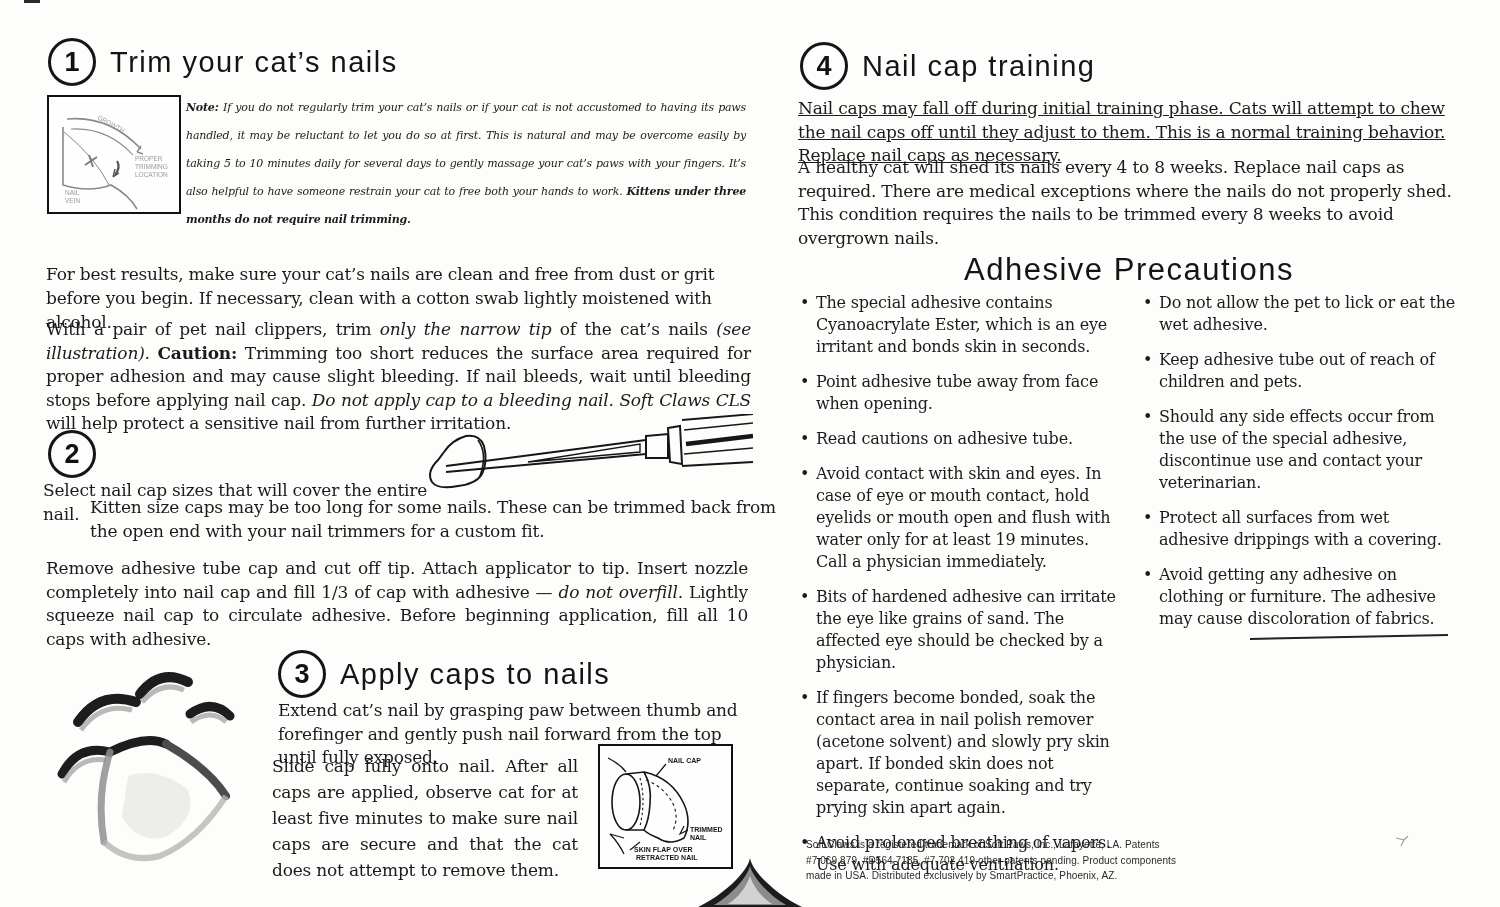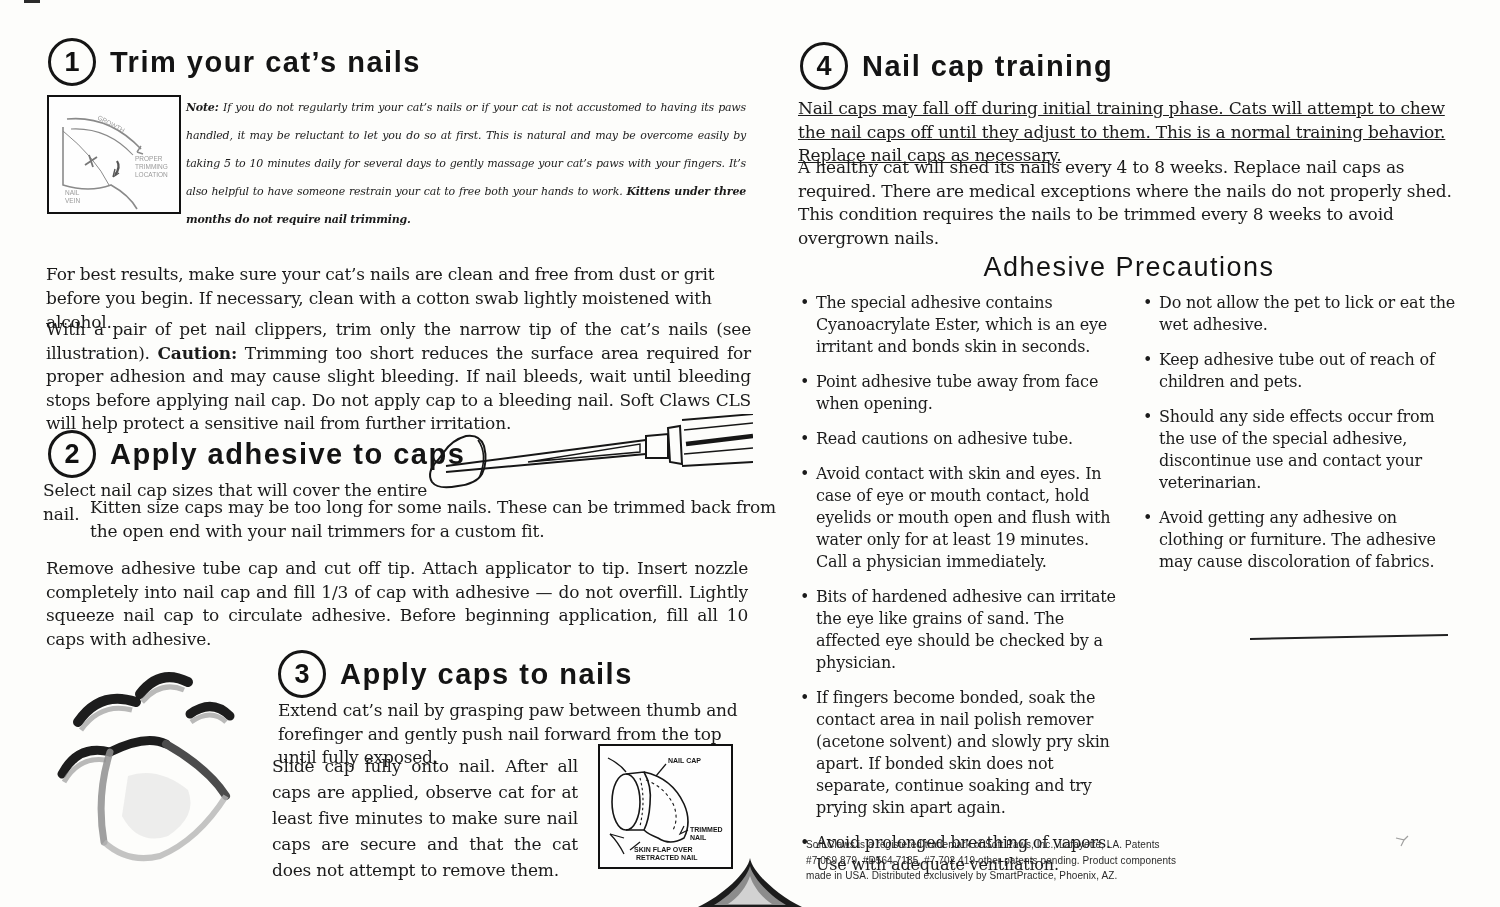--- a/index.html
+++ b/index.html
@@ -10,32 +10,32 @@
   }
   .abs{position:absolute;}
   
   .step-head{display:flex;align-items:center;gap:14px;}
   .num-circle{
     width:42px;height:42px;border:3px solid #151515;border-radius:50%;
     display:flex;align-items:center;justify-content:center;flex:0 0 auto;
     font-family:"Liberation Sans", sans-serif;font-size:27px;font-weight:700;color:#111;
   }
   .step-title{
-    font-family:"Liberation Sans", sans-serif;font-weight:700;
+    font-family:"Liberation Sans", sans-serif;font-weight:400;
     font-size:29px;letter-spacing:1.5px;color:#141414;white-space:nowrap;
   }
   .ap-title{
     font-family:"Liberation Sans", sans-serif;font-weight:400;
-    font-size:27px;letter-spacing:1.5px;color:#141414;text-align:center;
+    font-size:31px;letter-spacing:1.5px;color:#141414;text-align:center;
   }
   
   .para{font-size:17px;line-height:23.5px;letter-spacing:-0.2px;text-align:justify;}
   .para.loose{line-height:24px;}
   .nojust{text-align:left;}
-  .ital{margin-top:20px;}
+  .ital{font-style:italic;margin-top:20px;}
   .bold{font-weight:bold;}
   .boldital{font-weight:bold;font-style:italic;}
   .note{font-style:italic;font-size:11px;line-height:28px;text-align:justify;letter-spacing:-0.2px;}
   
   .bullet-cols{display:flex;gap:26px;}
   .bullet-col{width:322px;}
   .bullet{position:relative;padding-left:16px;margin-bottom:13px;
     font-size:16px;line-height:22px;letter-spacing:-0.2px;}
   .bullet::before{content:"•";position:absolute;left:0;top:0;font-size:16px;}
   
@@ -91,21 +91,20 @@
 <div class="abs para loose nojust" style="left:46px;top:262px;width:702px;">For best results, make sure your cat’s nails are clean and free from dust or grit before you begin. If necessary, clean with a cotton swab lightly moistened with alcohol.</div>
 
 <div class="abs para" style="left:46px;top:318px;width:705px;">
   <span>With a pair of pet nail clippers, trim </span><span class="ital">only the narrow tip</span><span> of the cat’s nails </span><span class="ital">(see illustration).</span><span> </span><span class="bold">Caution:</span><span> Trimming too short reduces the surface area required for proper adhesion and may cause slight bleeding. If nail bleeds, wait until bleeding stops before applying nail cap. </span><span class="ital">Do not apply cap to a bleeding nail. Soft Claws CLS</span><span> will help protect a sensitive nail from further irritation.</span>
 </div>
 
 <div class="abs step-head" style="left:48px;top:430px;">
   <div class="num-circle">
       <span>2</span>
     </div>
-  <div class="step-title">Apply adhesive to caps</div>
 </div>
 
 <svg class="abs" style="left:418px;top:414px;" width="335" height="80" viewBox="0 0 335 80">
   <g fill="none" stroke="#161616" stroke-width="2">
     <path d="M20,46 Q8,58 14,68 Q20,76 40,72 Q58,70 64,60 Q70,48 66,32 Q62,20 48,22 Q34,26 26,38 Z"></path>
     <path d="M60,26 Q70,40 62,62" stroke-width="1.6"></path>
     <path d="M28,52 L228,26"></path>
     <path d="M28,58 L228,40"></path>
     <path d="M110,48 L222,30 L222,38 Z" stroke-width="1.4"></path>
     <path d="M228,22 L250,20 L250,44 L228,44 Z"></path>
@@ -198,20 +197,21 @@
     <div class="bullet">Read cautions on adhesive tube.</div>
     <div class="bullet">Avoid contact with skin and eyes. In case of eye or mouth contact, hold eyelids or mouth open and flush with water only for at least 19 minutes. Call a physician immediately.</div>
     <div class="bullet">Bits of hardened adhesive can irritate the eye like grains of sand. The affected eye should be checked by a physician.</div>
     <div class="bullet">If fingers become bonded, soak the contact area in nail polish remover (acetone solvent) and slowly pry skin apart. If bonded skin does not separate, continue soaking and try prying skin apart again.</div>
     <div class="bullet">Avoid prolonged breathing of vapors. Use with adequate ventilation.</div>
   </div>
   <div class="bullet-col">
     <div class="bullet">Do not allow the pet to lick or eat the wet adhesive.</div>
     <div class="bullet">Keep adhesive tube out of reach of children and pets.</div>
     <div class="bullet">Should any side effects occur from the use of the special adhesive, discontinue use and contact your veterinarian.</div>
+    <div class="bullet">Protect all surfaces from wet adhesive drippings with a covering.</div>
     <div class="bullet">Avoid getting any adhesive on clothing or furniture. The adhesive may cause discoloration of fabrics.</div>
   </div>
 </div>
 
 <div class="abs rule-line" style="left:1250px;top:636px;width:198px;"></div>
 
 <div class="abs legal" style="left:806px;top:837px;width:392px;">Soft Claws is a registered trademark of Soft Paws, Inc., Lafayette, LA. Patents  #7,069,879, #D564,7135, #7,702,419 other patents pending.  Product components made in USA. Distributed exclusively by SmartPractice, Phoenix, AZ.</div>
 
 <svg class="abs" style="left:1392px;top:832px;opacity:.55;" width="24" height="20" viewBox="0 0 24 20">
   <path d="M4,6 L12,8 L9,14 M12,8 L16,4" fill="none" stroke="#555" stroke-width="1.2"></path>

